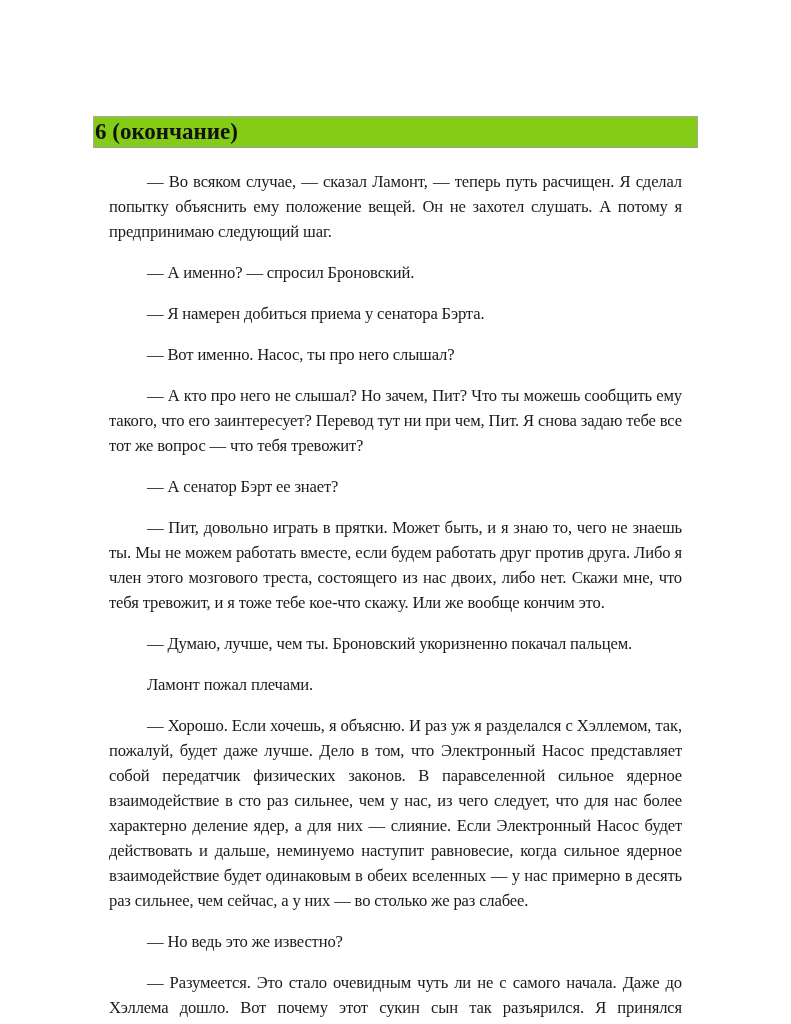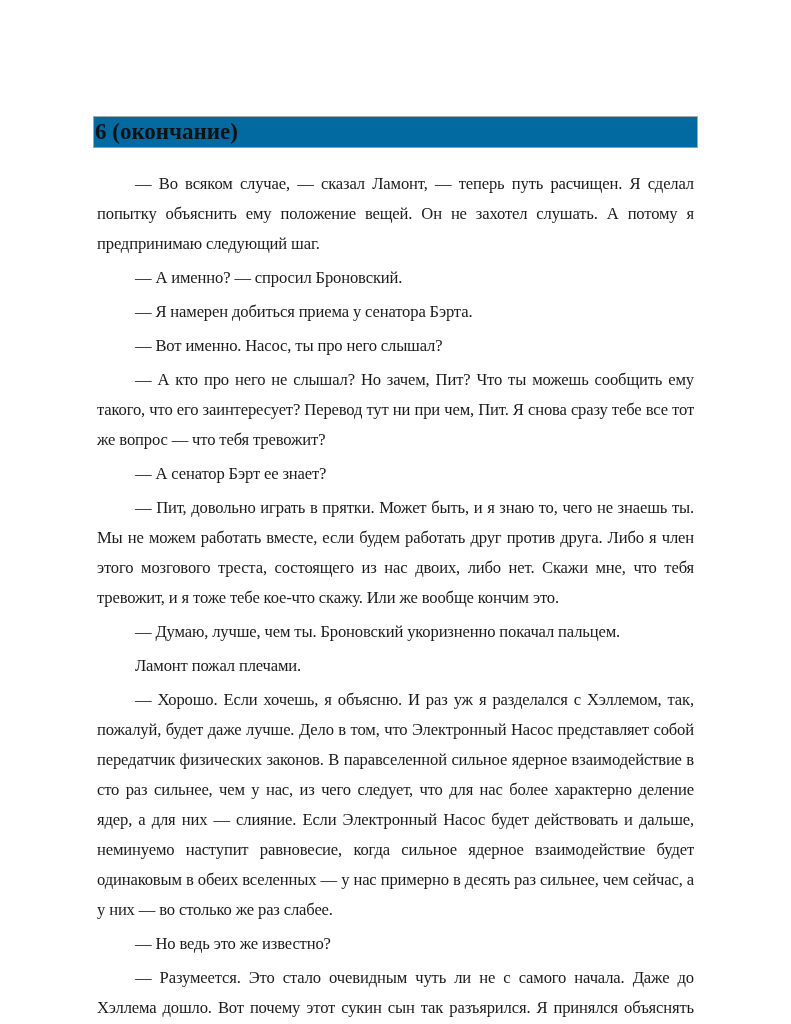--- a/index.html
+++ b/index.html
@@ -18,54 +18,54 @@
     .page {
       position: absolute;
       left: 93px;
       top: 116px;
       width: 605px;
     }
     .chapter-heading {
       box-sizing: border-box;
       width: 605px;
       height: 32px;
-      background: #0369a1;
+      background: #84cc16;
       border: 1px solid #a8a8a8;
       border-bottom-color: #9a9a9a;
       font-family: "Liberation Serif", "DejaVu Serif", serif;
       font-weight: bold;
       font-size: 23px;
       line-height: 30px;
       padding-left: 1px;
       margin: 0;
       color: #111111;
     }
     .body-text {
       margin-top: 21px;
     }
     .para {
-      margin: 4px;
+      margin: 16px;
       font-size: 16.6px;
-      line-height: 30px;
+      line-height: 25px;
       text-indent: 38px;
       text-align: justify;
       letter-spacing: -0.15px;
     }
   </style>
 </head>
 <body>
 
 <div class="page">
   <h2 class="chapter-heading">6 (окончание)</h2>
   <div class="body-text">
     <p class="para">— Во всяком случае, — сказал Ламонт, — теперь путь расчищен. Я сделал попытку объяснить ему положение вещей. Он не захотел слушать. А потому я предпринимаю следующий шаг.</p>
     <p class="para">— А именно? — спросил Броновский.</p>
     <p class="para">— Я намерен добиться приема у сенатора Бэрта.</p>
     <p class="para">— Вот именно. Насос, ты про него слышал?</p>
-    <p class="para">— А кто про него не слышал? Но зачем, Пит? Что ты можешь сообщить ему такого, что его заинтересует? Перевод тут ни при чем, Пит. Я снова сразу тебе все тот же вопрос — что тебя тревожит?</p>
+    <p class="para">— А кто про него не слышал? Но зачем, Пит? Что ты можешь сообщить ему такого, что его заинтересует? Перевод тут ни при чем, Пит. Я снова задаю тебе все тот же вопрос — что тебя тревожит?</p>
     <p class="para">— А сенатор Бэрт ее знает?</p>
     <p class="para">— Пит, довольно играть в прятки. Может быть, и я знаю то, чего не знаешь ты. Мы не можем работать вместе, если будем работать друг против друга. Либо я член этого мозгового треста, состоящего из нас двоих, либо нет. Скажи мне, что тебя тревожит, и я тоже тебе кое-что скажу. Или же вообще кончим это.</p>
     <p class="para">— Думаю, лучше, чем ты. Броновский укоризненно покачал пальцем.</p>
     <p class="para">Ламонт пожал плечами.</p>
     <p class="para">— Хорошо. Если хочешь, я объясню. И раз уж я разделался с Хэллемом, так, пожалуй, будет даже лучше. Дело в том, что Электронный Насос представляет собой передатчик физических законов. В паравселенной сильное ядерное взаимодействие в сто раз сильнее, чем у нас, из чего следует, что для нас более характерно деление ядер, а для них — слияние. Если Электронный Насос будет действовать и дальше, неминуемо наступит равновесие, когда сильное ядерное взаимодействие будет одинаковым в обеих вселенных — у нас примерно в десять раз сильнее, чем сейчас, а у них — во столько же раз слабее.</p>
     <p class="para">— Но ведь это же известно?</p>
     <p class="para">— Разумеется. Это стало очевидным чуть ли не с самого начала. Даже до Хэллема дошло. Вот почему этот сукин сын так разъярился. Я принялся объяснять ему со всеми подробностями, будто думал, что он об этом никогда даже не слышал, и он сразу начал орать.</p>
   </div>
 </div>
 

